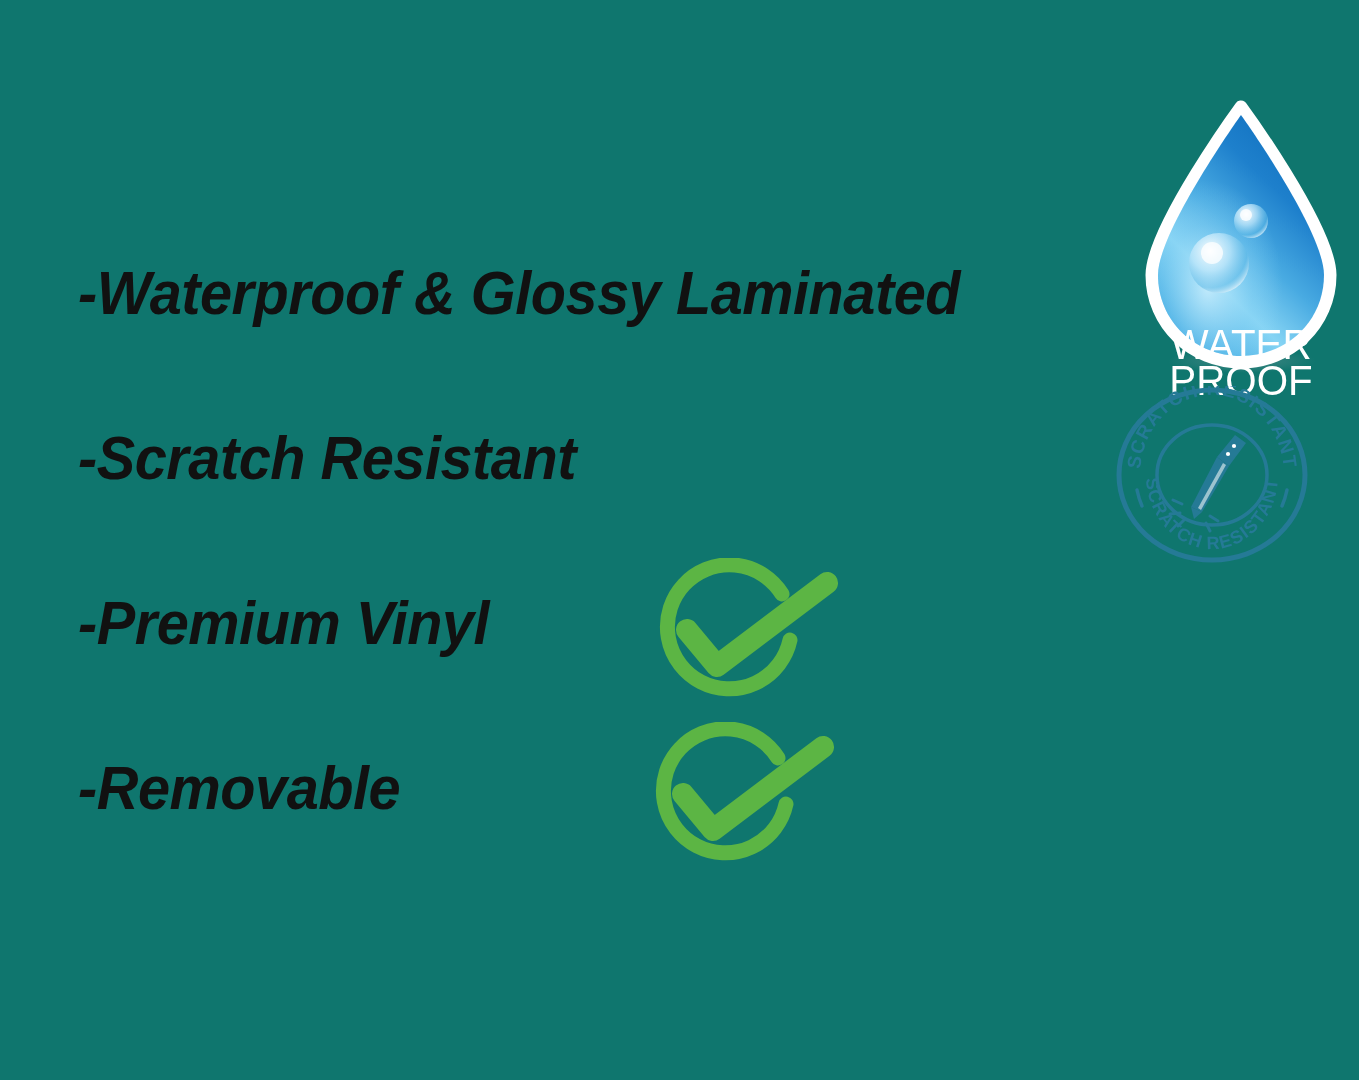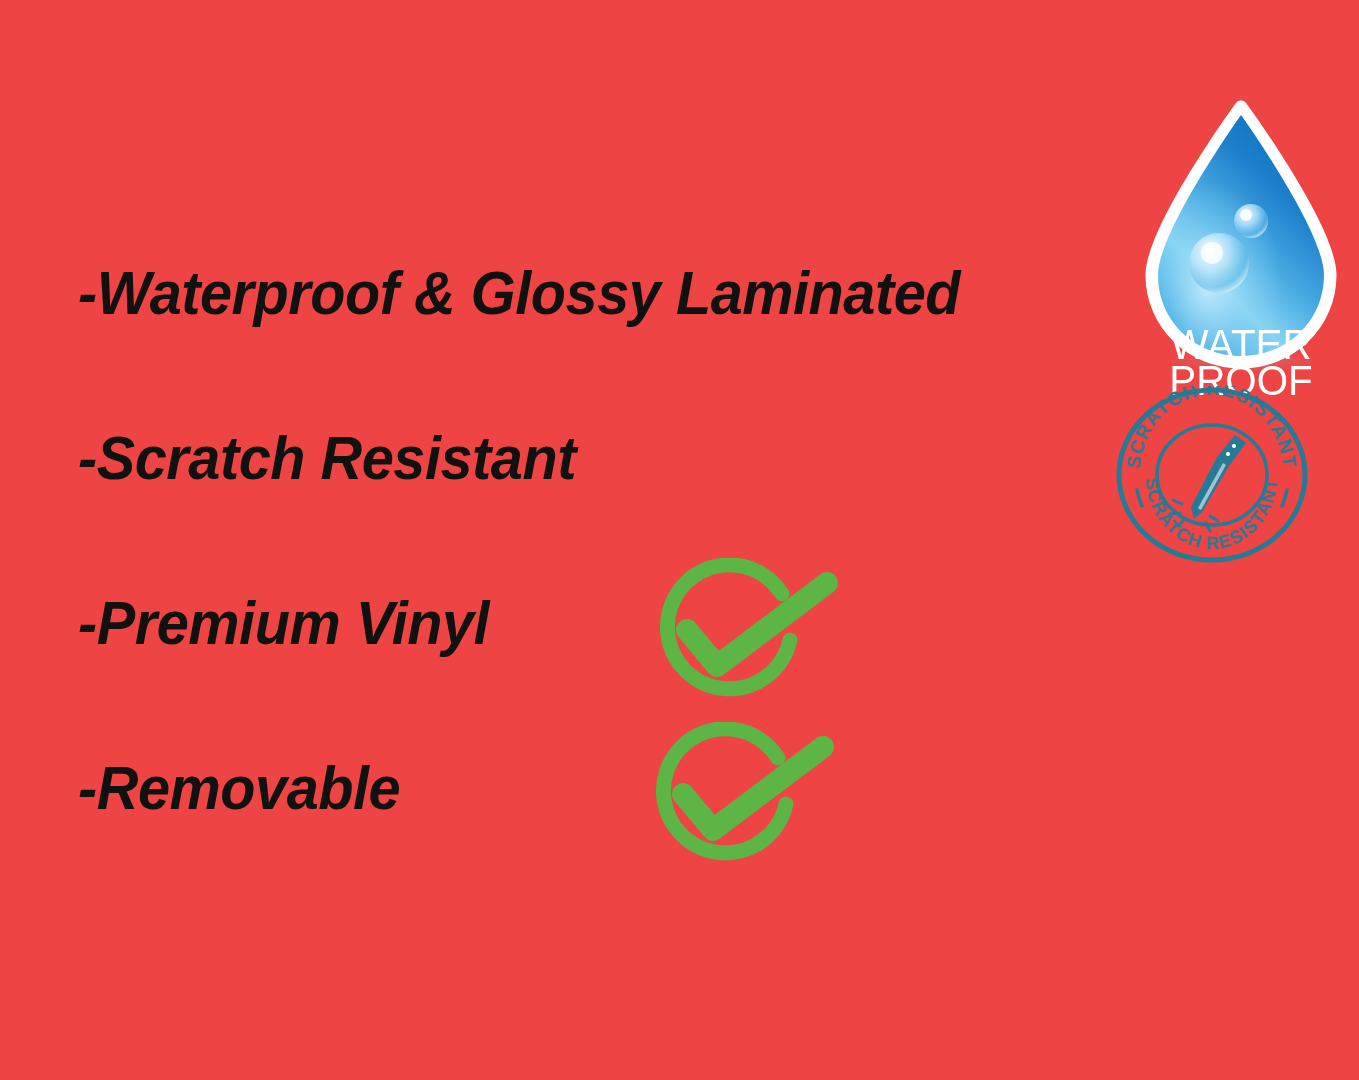--- a/index.html
+++ b/index.html
@@ -7,21 +7,21 @@
     padding: 0;
     background: #ffffff;
   }
   body {
     font-family: "Liberation Sans", sans-serif;
   }
   #canvas {
     position: relative;
     width: 1359px;
     height: 1080px;
-    background: #ef4444;
+    background: #0f766e;
     overflow: hidden;
   }
 
   
   .feature-line {
     position: absolute;
     left: 78px;
     white-space: nowrap;
     color: #111111;
     font-family: "Liberation Sans", sans-serif;

